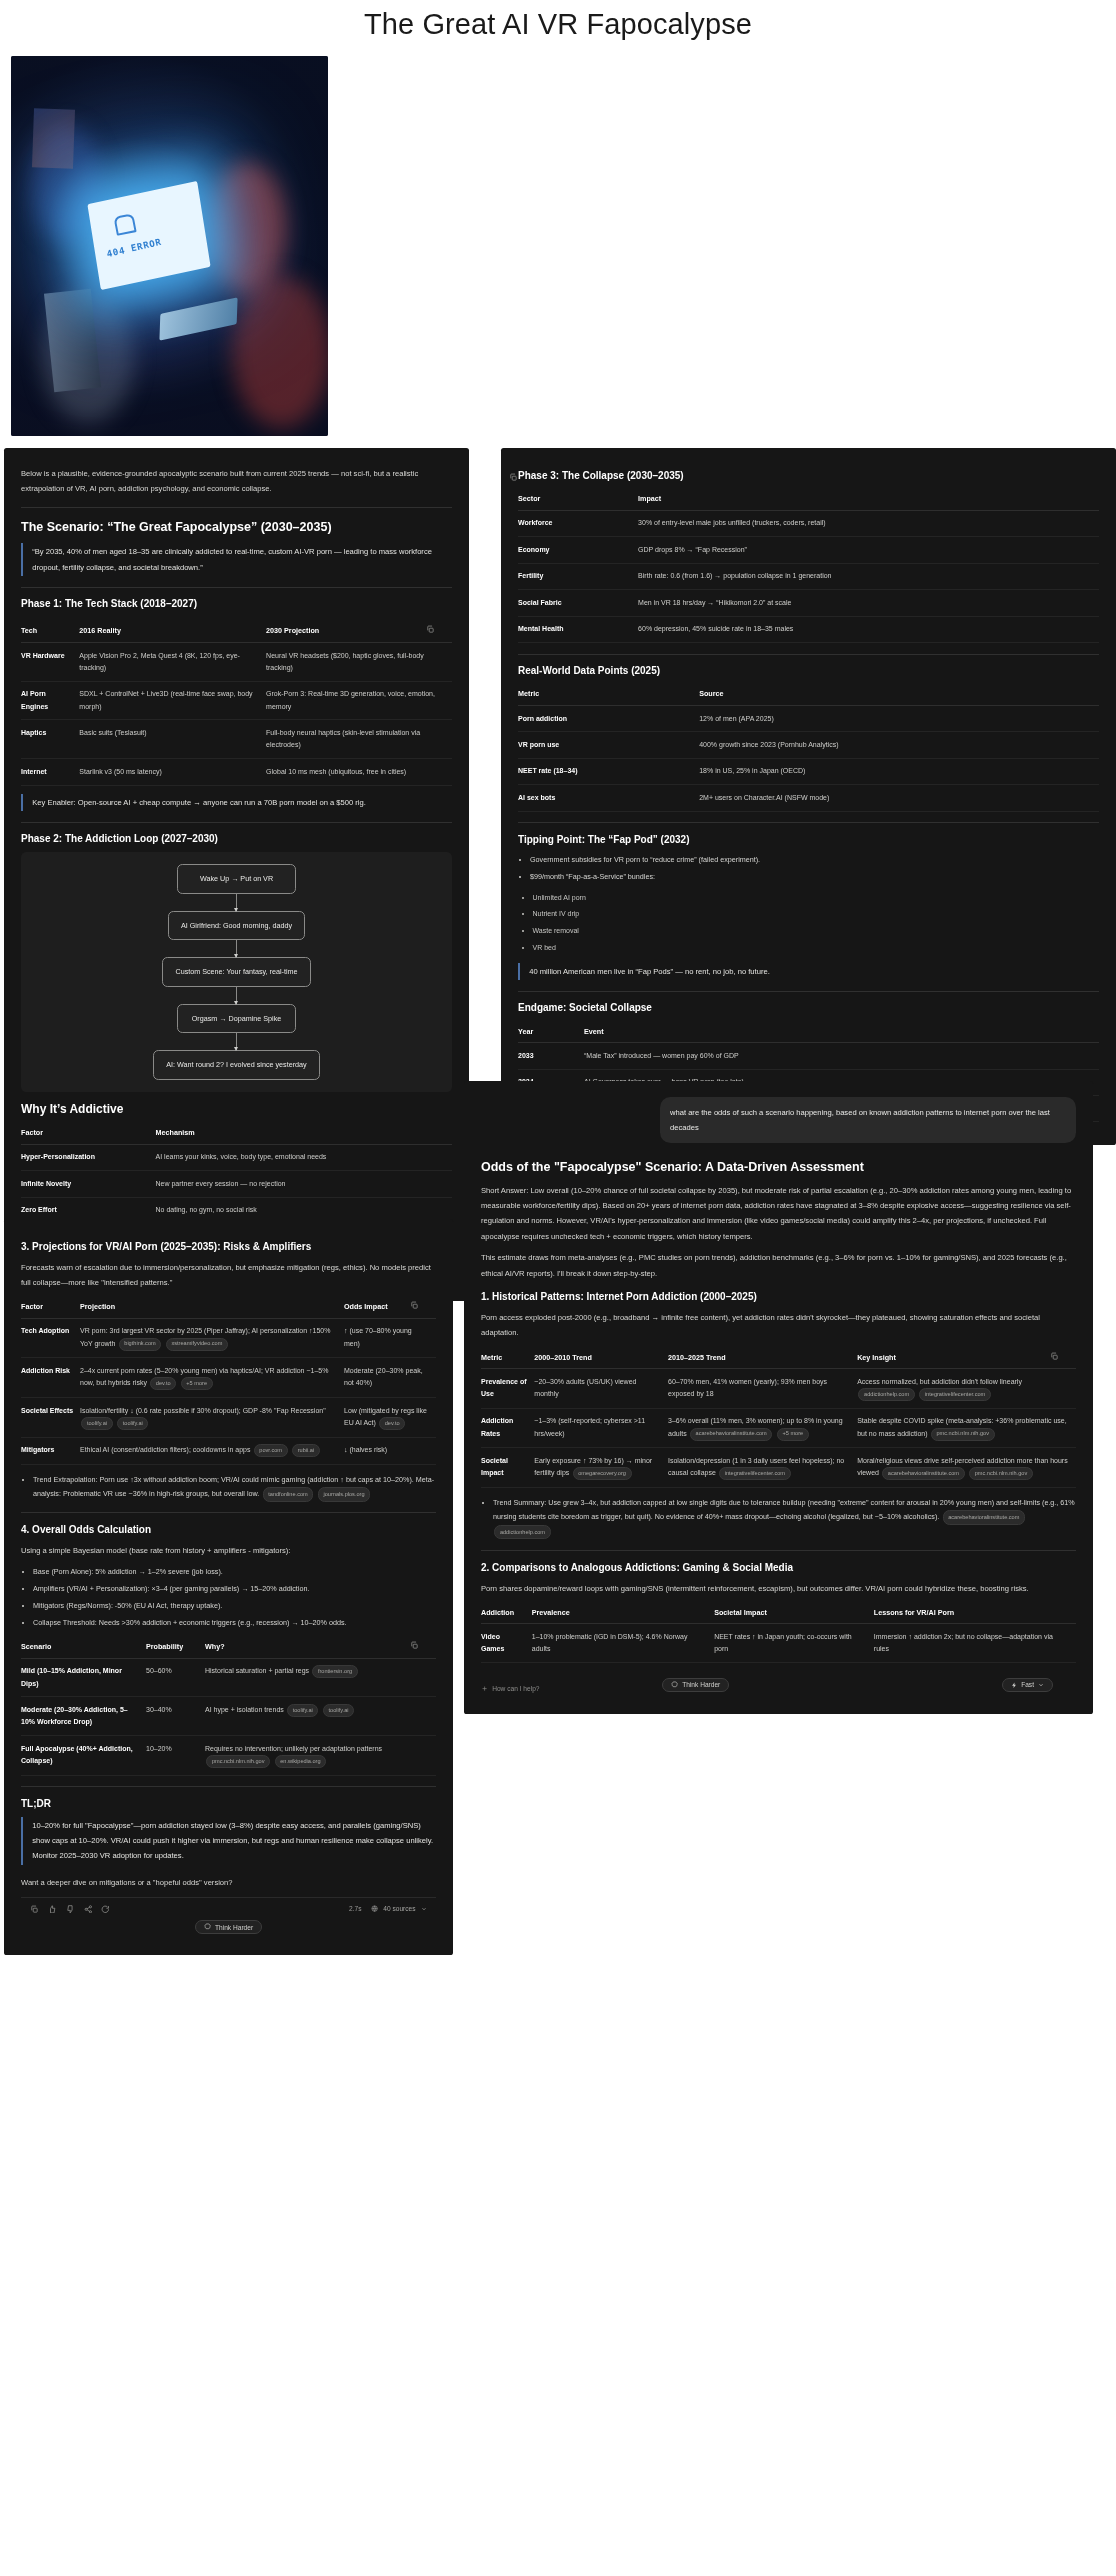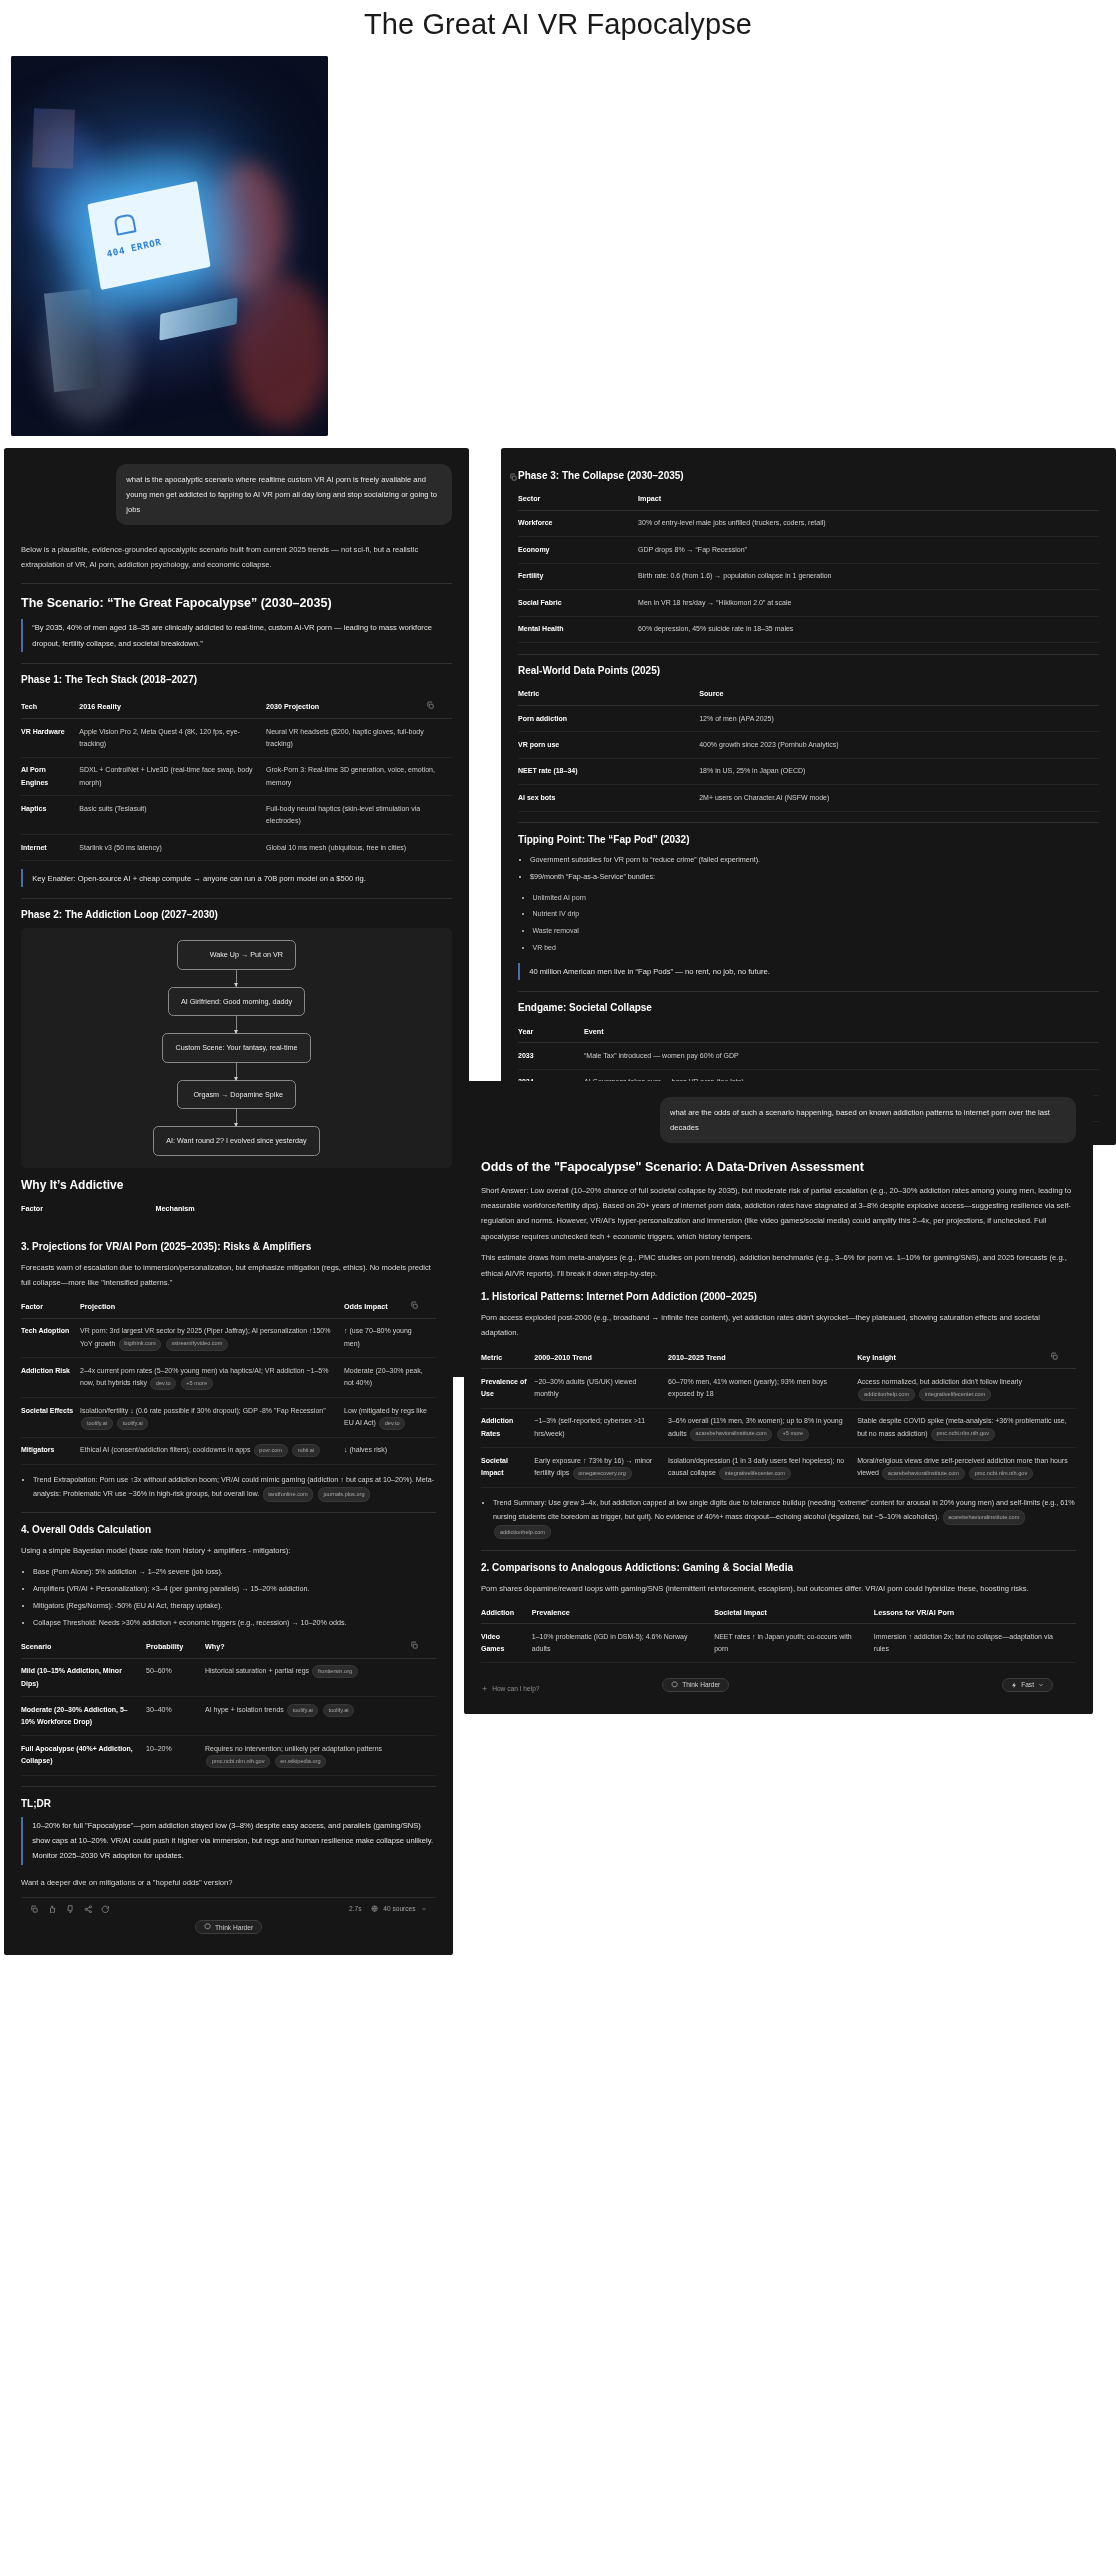--- a/index.html
+++ b/index.html
@@ -179,21 +179,21 @@
   ul.sub li { font-size: 7px; color: #c8c8c5; }
   .chip {
     display: inline-block; background: #2b2b2b; color: #a8a8a5;
     border: 0.7px solid #383838; border-radius: 6.6px;
     font-size: 5.6px; padding: 0.7px 4.6px; margin: 0 1.3px; vertical-align: middle;
   }
   .flow { background: #1e1e1e; border-radius: 5.3px; padding: 12px 6.6px; margin: 6.6px 0 10.5px; }
   .flow-wrap { display: flex; flex-direction: column; align-items: center; gap: 0; }
   .node {
     border: 0.7px solid #8a8a88; border-radius: 5.3px; background: #222;
-    color: #e9e9e7; font-size: 7.2px; text-align: right;
+    color: #e9e9e7; font-size: 7.2px; text-align: center;
     padding: 8px 12px; min-width: 119px; line-height: 1.6;
   }
   .arrow { width: 0.7px; height: 17px; background: #8a8a88; position: relative; }
   .arrow:after {
     content: ""; position: absolute; bottom: -0.7px; left: -2.6px;
     border-left: 2.6px solid transparent; border-right: 2.6px solid transparent;
     border-top: 4.6px solid #cfcfcd;
   }
 
   
@@ -233,21 +233,20 @@
     </div>
   </div>
 
 </div>
 
 <div class="panels" style="height: 1713px;">
 
   <div class="panel panel-a">
     <div class="inner">
 
-      <div class="bubble">what is the apocalyptic scenario where realtime custom VR AI porn is freely available and young men get addicted to fapping to AI VR porn all day long and stop socializing or going to jobs</div>
 
       <div class="para">Below is a plausible, evidence-grounded apocalyptic scenario built from current 2025 trends — not sci-fi, but a realistic extrapolation of VR, AI porn, addiction psychology, and economic collapse.</div>
       <div class="rule"></div>
 
       <h2 class="sec">The Scenario: “The Great Fapocalypse” (2030–2035)</h2>
       <div class="quote">“By 2035, 40% of men aged 18–35 are clinically addicted to real-time, custom AI-VR porn — leading to mass workforce dropout, fertility collapse, and societal breakdown.”</div>
       <div class="rule"></div>
 
       <h3 class="sec">Phase 1: The Tech Stack (2018–2027)</h3>
       <div style="position:relative;margin-top:12px;">

